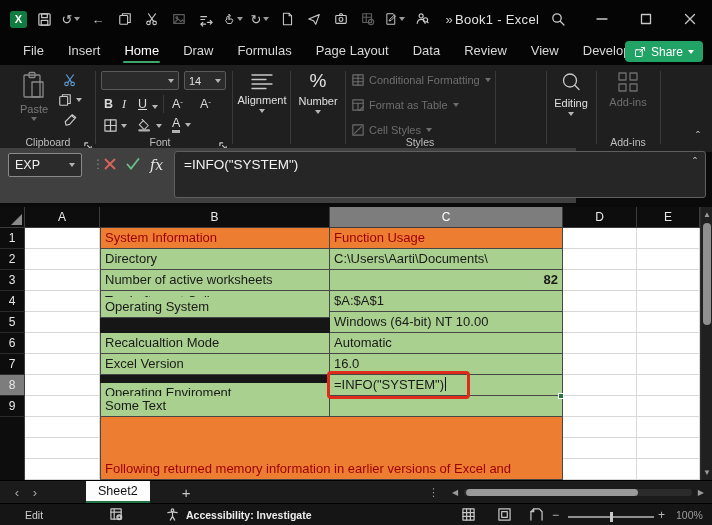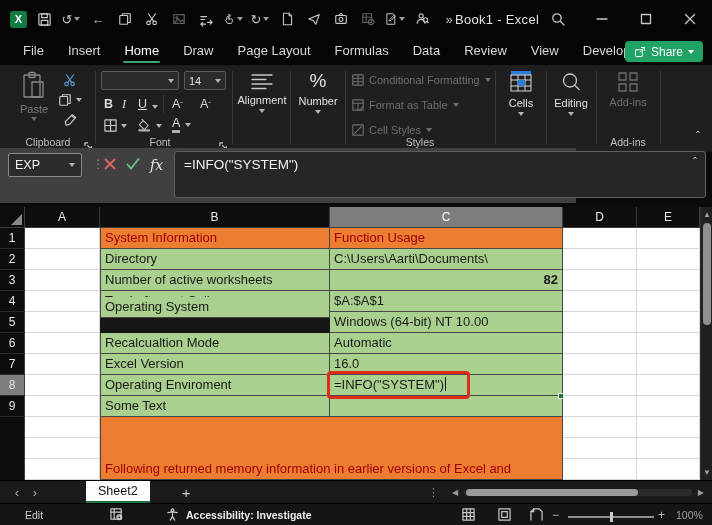--- a/index.html
+++ b/index.html
@@ -217,22 +217,22 @@
           </svg>
         </span>
     </div>
   </div>
 
   <div class="menubar">
     <span class="mtab">File</span>
     <span class="mtab">Insert</span>
     <span class="mtab active">Home</span>
     <span class="mtab">Draw</span>
+    <span class="mtab">Formulas</span>
     <span class="mtab">Page Layout</span>
-    <span class="mtab">Formulas</span>
     <span class="mtab">Data</span>
     <span class="mtab">Review</span>
     <span class="mtab">View</span>
     <span class="mtab">Developer</span>
     <span class="mtab">Help</span>
     <span class="sharebtn">
       <svg class="ic" width="12" height="12" viewBox="0 0 16 16" style="stroke:#fff">
           <rect x="2" y="5" width="9" height="9" rx="1"></rect>
           <path d="M8 8l6-6M10 2h4v4"></path>
         </svg>
@@ -363,30 +363,20 @@
       <svg class="ic" width="12" height="12" viewBox="0 0 14 14" style="stroke:#6E6E6E">
           <rect x="1" y="1" width="12" height="12"></rect>
           <path d="M3 11L11 3"></path>
         </svg>
       <span>Cell Styles</span>
         <span class="caret dim"></span>
     </div>
     <div class="grplabel" style="left:380px;width:80px">Styles</div>
     <div class="rdiv" style="left:495px"></div>
 
-    <div class="bigbtn" style="left:498px;top:5px;width:46px">
-      <svg width="26" height="24" viewBox="0 0 26 24">
-          <rect x="3" y="1" width="20" height="4" fill="#2B7CD3"></rect>
-          <rect x="3" y="5" width="20" height="16" fill="none" stroke="#DADADA"></rect>
-          <path d="M3 10h20M3 16h20M10 5v16M17 5v16" stroke="#DADADA" fill="none"></path>
-          <rect x="10" y="10" width="7" height="6" fill="#2B7CD3"></rect>
-        </svg>
-      <span>Cells</span>
-      <span class="caret"></span>
-    </div>
     <div class="rdiv" style="left:546px"></div>
 
     <div class="bigbtn" style="left:548px;top:6px;width:46px">
       <svg class="ic" width="22" height="23" viewBox="0 0 22 22">
           <circle cx="10" cy="9" r="6.5"></circle>
           <path d="M14.8 13.8L19 18"></path>
         </svg>
       <span>Editing</span>
       <span class="caret"></span>
     </div>
@@ -458,21 +448,21 @@
     <div class="cellB bg-green" style="top:63px">Number of active worksheets</div>
     <div class="cellC bg-green num" style="top:63px">82</div>
     <div class="cellB bg-green" style="top:84px">Top Left-most Cell</div>
     <div class="cellC bg-green" style="top:84px">$A:$A$1</div>
     <div class="cellB bg-green" style="top:90px">Operating System</div>
     <div class="cellC bg-green" style="top:105px">Windows (64-bit) NT 10.00</div>
     <div class="cellB bg-green" style="top:126px">Recalcualtion Mode</div>
     <div class="cellC bg-green" style="top:126px">Automatic</div>
     <div class="cellB bg-green" style="top:147px">Excel Version</div>
     <div class="cellC bg-green" style="top:147px">16.0</div>
-    <div class="cellB bg-green" style="top:168px">Operating Enviroment</div>
+    <div class="cellB bg-green" style="top:176px">Operating Enviroment</div>
     <div class="cellC bg-green" style="top:168px"><span>=INFO("SYSTEM")</span><span class="curbar"></span></div>
     <div class="cellB bg-green" style="top:189px">Some Text</div>
     <div class="cellC bg-green" style="top:189px"></div>
 
     <div class="banner">Following returned memory information in earlier versions of Excel and</div>
 
     <div class="annbox"></div>
     <div class="fillhandle"></div>
 
     <div class="vscroll">

